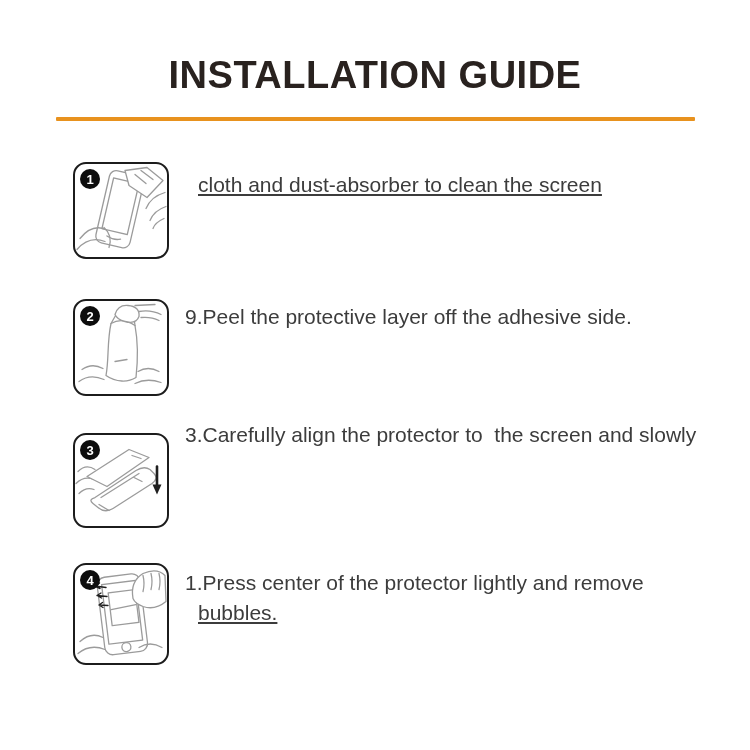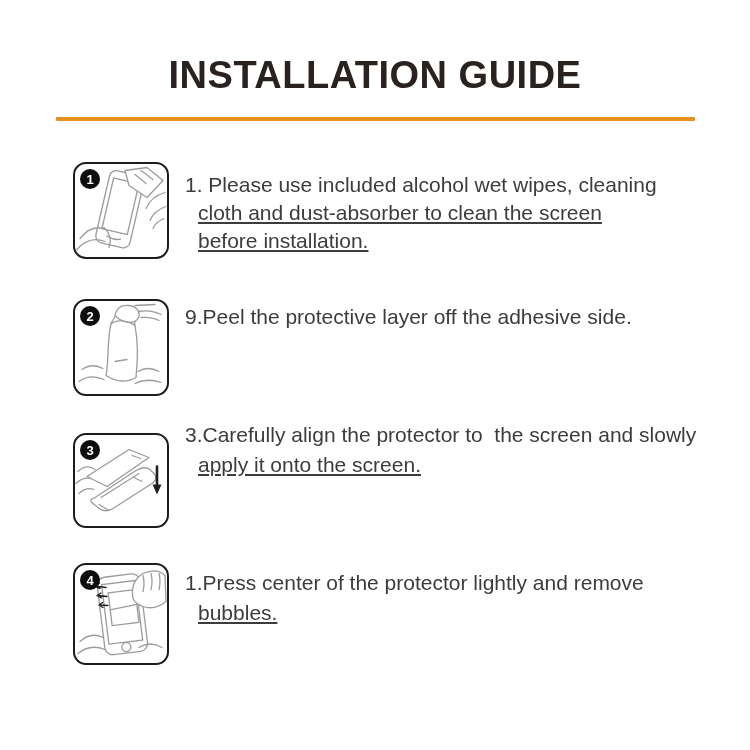--- a/index.html
+++ b/index.html
@@ -60,23 +60,21 @@
         <path class="sketch" d="M38,72 q8,3 14,0"></path>
       </g>
       <path class="sketch-fill" d="M50,4 L72,1 L88,14 L72,31 L54,19 Z"></path>
       <path class="sketch" d="M60,8 L71,17 M66,4 L78,13"></path>
       <path class="sketch" d="M90,26 Q76,30 71,42 M91,40 Q79,44 75,54 M89,52 Q80,56 78,62"></path>
       <path class="sketch" d="M5,72 Q17,57 31,63 M2,83 Q14,69 30,75 M29,61 Q38,69 34,81"></path>
     </svg>
     <span class="badge">1</span>
   </div>
   <div class="step-text s1-text">
-    <div class="line">1. Please use included alcohol wet wipes, cleaning</div>
     <div class="line cont">cloth and dust-absorber to clean the screen</div>
-    <div class="line cont">before installation.</div>
   </div>
 
   <div class="illus-box s2-box">
     <svg viewBox="0 0 92 88" aria-hidden="true">
       <path class="sketch-fill" d="M36,20 C32,38 34,56 31,72 C41,79 53,79 61,74 C63,56 63,38 60,22 C51,16 43,16 36,20 Z"></path>
       <path class="sketch" d="M36,20 L44,6 L58,7 L60,22"></path>
       <path class="sketch-fill" d="M40,11 Q43,1 53,2 Q65,3 64,13 Q61,21 50,18 Q42,16 40,11 Z"></path>
       <path class="sketch" d="M60,2 L80,1 M64,8 Q76,6 86,11 M66,14 Q76,13 84,17"></path>
       <path class="sketch" d="M40,58 L52,56"></path>
       <path class="sketch" d="M7,66 Q17,59 28,65 M4,78 Q15,70 29,76 M63,68 Q73,62 84,68 M60,80 Q72,74 86,79"></path>
@@ -94,21 +92,20 @@
       <path class="sketch" d="M57,19 L66,22"></path>
       <path class="sketch-fill" d="M20,61 L61,34 Q69,29 75,33 L79,37 Q84,42 77,47 L38,72 Q30,77 23,71 L18,67 Q13,63 20,61 Z"></path>
       <path class="sketch" d="M26,61 L64,37 M59,41 L67,45 M24,68 L34,74"></path>
       <path class="ink" d="M82,30 L82,50" style="stroke-width:2.6"></path>
       <polygon class="ink-fill" points="77.5,48 86.5,48 82,58"></polygon>
     </svg>
     <span class="badge">3</span>
   </div>
   <div class="step-text s3-text">
     <div class="line">3.Carefully align the protector to  the screen and slowly</div>
-    <div class="line cont">apply it onto the screen.</div>
   </div>
 
   <div class="illus-box s4-box">
     <svg viewBox="0 0 92 93" aria-hidden="true">
       <g transform="rotate(-7 46 48)">
         <rect class="sketch-fill" x="26" y="8" width="43" height="78" rx="8"></rect>
         <rect class="sketch" x="30.5" y="15" width="34" height="60"></rect>
         <circle class="sketch" cx="47.5" cy="80" r="4.5"></circle>
       </g>
       <g transform="rotate(-7 46 48)">

